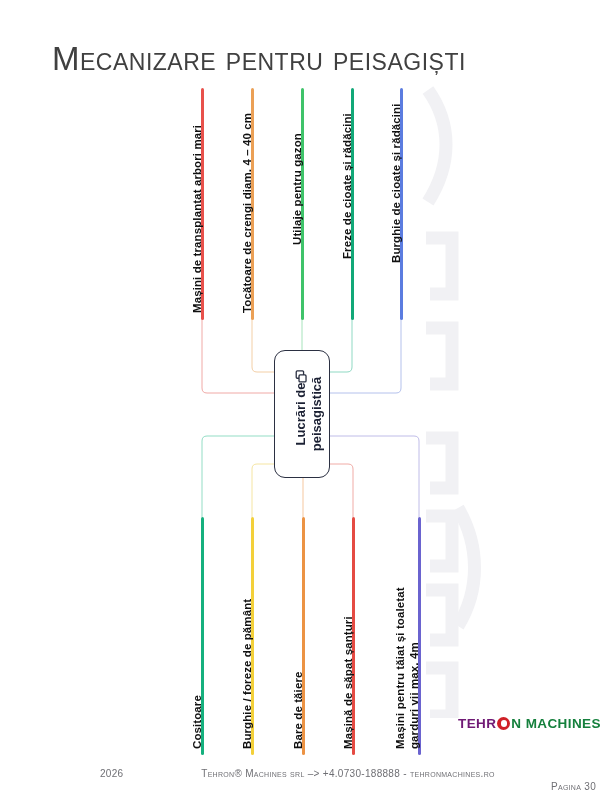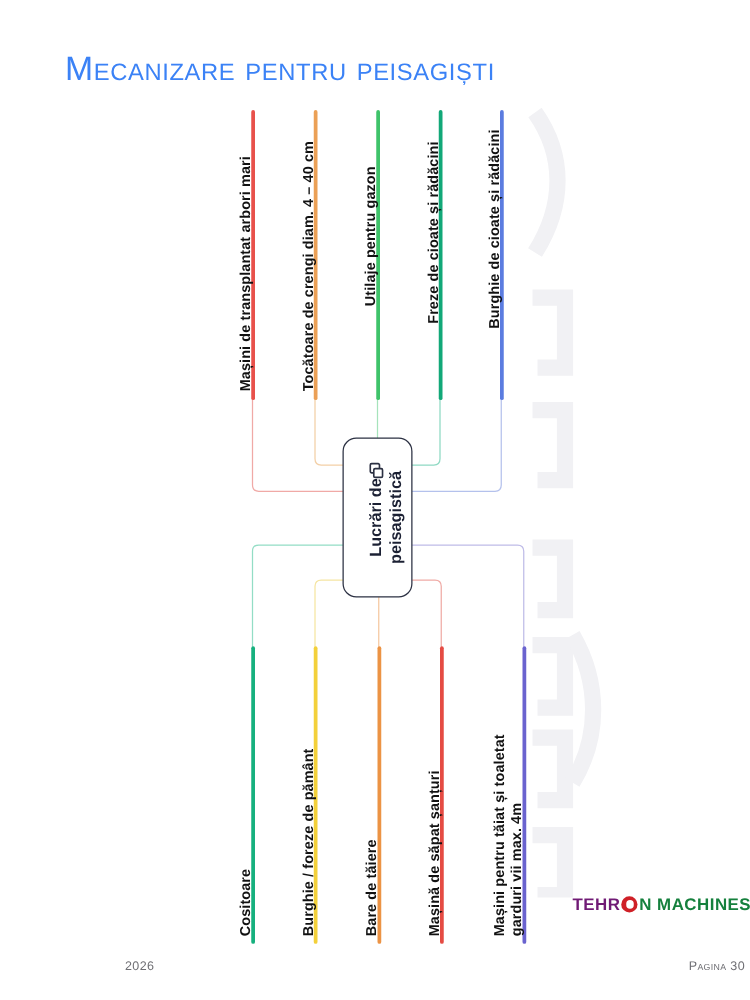--- a/index.html
+++ b/index.html
@@ -18,23 +18,23 @@
     left:418px; top:78px;
     width:170px; height:640px;
     pointer-events:none;
     z-index:0;
   }
 
   
   .title{
     position:absolute;
     left:52px; top:40px;
-    font-size:27px;
+    font-size:33px;
     letter-spacing:.5px;
-    color:#3b82f6;
+    color:#404040;
     font-variant:small-caps;
     font-family:"Liberation Sans",sans-serif;
     white-space:nowrap;
     z-index:5;
   }
 
   
   .diagram{position:absolute;left:0;top:0;width:600px;height:800px;z-index:3;}
   .connectors{position:absolute;left:0;top:0;width:600px;height:800px;z-index:2;}
 
@@ -130,21 +130,21 @@
   .footer div{
     position:absolute;
     font-size:10px;
     color:#6f6f74;
     font-variant:small-caps;
     letter-spacing:.3px;
     white-space:nowrap;
   }
   .f-year{left:52px;top:3px;font-variant:normal;}
   .f-center{left:50%;top:3px;transform:translateX(-50%);}
-  .f-page{right:52px;top:3px;}
+  .f-page{right:52px;top:16px;}
 </style>
 </head>
 <body>
 
 <div class="page">
 
   <svg class="watermark" viewBox="0 0 170 640" aria-hidden="true">
     <g fill="none" stroke="#f1f1f4" stroke-width="13" stroke-linecap="butt">
       <path d="M10 12 C34 46 34 86 10 124"></path>
       <path d="M8 160 L34 160 L34 216 L12 216"></path>
@@ -247,16 +247,17 @@
     </div>
 
   </div>
 
   <div class="logo">
     <span class="t1">TEHR</span><span class="oo"></span><span class="t2">N MACHINES</span>
   </div>
 
   <div class="footer">
     <div class="f-year">2026</div>
+    <div class="f-center">Tehron® Machines srl –&gt; +4.0730-188888 - tehronmachines.ro</div>
     <div class="f-page">Pagina 30</div>
   </div>
 
 </div>
 
 </body></html>

